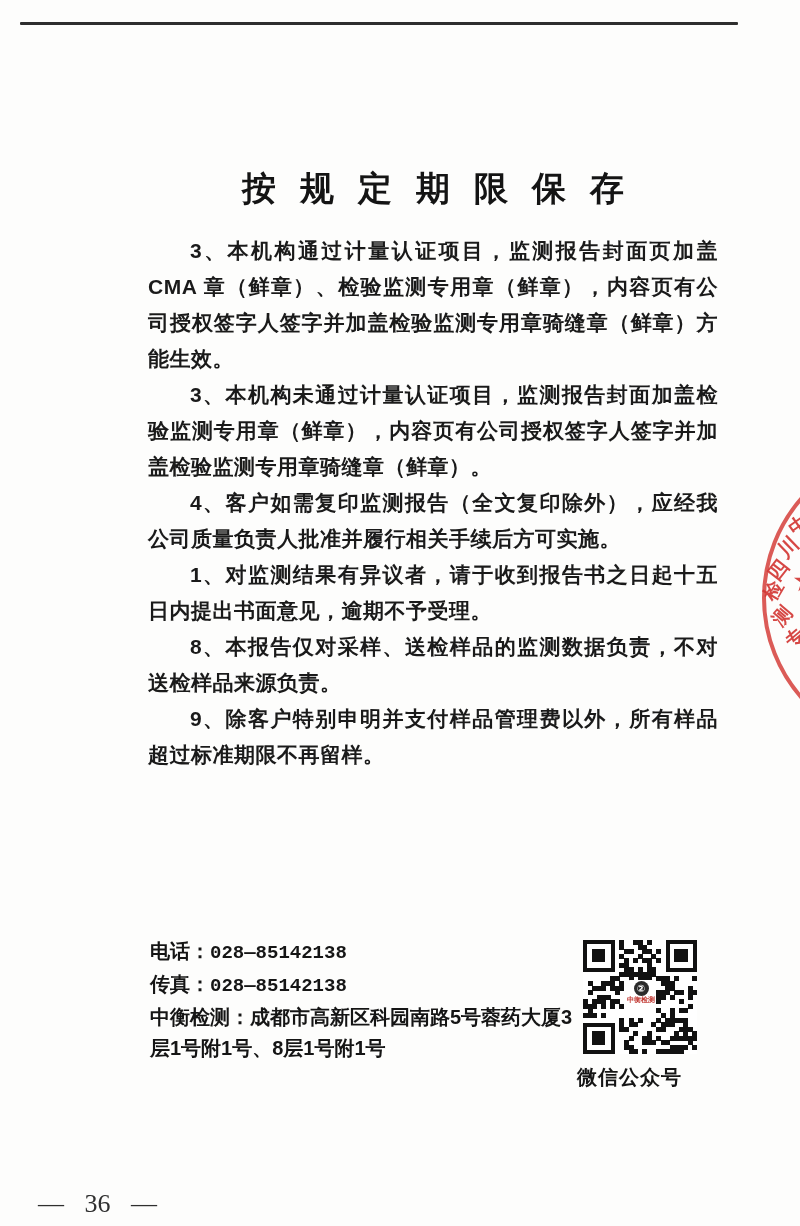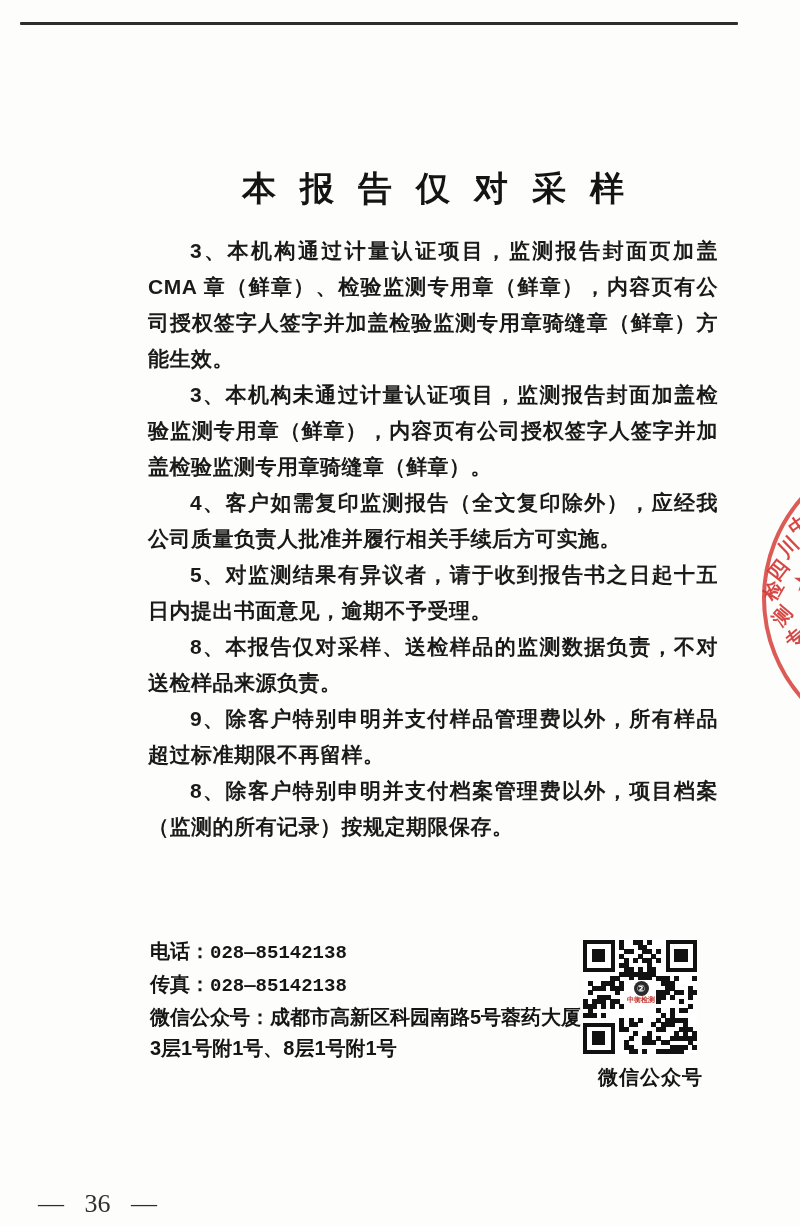--- a/index.html
+++ b/index.html
@@ -48,21 +48,21 @@
   .qr-logo{
     position:absolute;left:44px;top:40px;width:28px;height:32px;background:#fff;
     border-radius:3px;text-align:center;z-index:2;
   }
   .qr-logo-circle{
     width:15px;height:15px;border-radius:50%;background:#2b2b2b;margin:1px auto 0;
     color:#fff;font-size:10px;line-height:15px;font-weight:bold;
   }
   .qr-logo-text{font-size:7px;line-height:8px;color:#c23a34;font-weight:bold;white-space:nowrap;}
   .qr-caption{
-    margin-top:10px;text-align:right;
+    margin-top:10px;text-align:left;
     font-size:20px;font-weight:bold;color:#151515;letter-spacing:1px;white-space:nowrap;
   }
   .seal{
     position:absolute;left:762px;top:445px;width:306px;height:306px;
     box-sizing:border-box;border:4px solid rgba(213,62,58,0.85);border-radius:50%;
     z-index:3;
   }
   .seal-ch{
     position:absolute;color:rgba(211,55,52,0.92);font-weight:bold;font-size:20px;line-height:20px;
   }
@@ -77,39 +77,38 @@
   }
 </style>
 </head>
 <body>
 
 <div class="page">
 
   <div class="top-line"></div>
 
   <div class="content">
-    <h1 class="doc-title">本报告仅对采样</h1>
+    <h1 class="doc-title">按规定期限保存</h1>
     <p class="stmt">3、本机构通过计量认证项目，监测报告封面页加盖 CMA 章（鲜章）、检验监测专用章（鲜章），内容页有公司授权签字人签字并加盖检验监测专用章骑缝章（鲜章）方能生效。</p>
     <p class="stmt">3、本机构未通过计量认证项目，监测报告封面加盖检验监测专用章（鲜章），内容页有公司授权签字人签字并加盖检验监测专用章骑缝章（鲜章）。</p>
     <p class="stmt">4、客户如需复印监测报告（全文复印除外），应经我公司质量负责人批准并履行相关手续后方可实施。</p>
-    <p class="stmt">5、对监测结果有异议者，请于收到报告书之日起十五日内提出书面意见，逾期不予受理。</p>
+    <p class="stmt">1、对监测结果有异议者，请于收到报告书之日起十五日内提出书面意见，逾期不予受理。</p>
     <p class="stmt">8、本报告仅对采样、送检样品的监测数据负责，不对送检样品来源负责。</p>
     <p class="stmt">9、除客户特别申明并支付样品管理费以外，所有样品超过标准期限不再留样。</p>
-    <p class="stmt">8、除客户特别申明并支付档案管理费以外，项目档案（监测的所有记录）按规定期限保存。</p>
   </div>
 
   <div class="contact">
     <div class="crow">
       <span class="clabel">电话：</span><span class="cval mono">028—85142138</span>
     </div>
     <div class="crow">
       <span class="clabel">传真：</span><span class="cval mono">028—85142138</span>
     </div>
     <div class="crow">
-      <span class="clabel">微信公众号：</span><span class="cval">成都市高新区科园南路5号蓉药大厦3层1号附1号、8层1号附1号</span>
+      <span class="clabel">中衡检测：</span><span class="cval">成都市高新区科园南路5号蓉药大厦3层1号附1号、8层1号附1号</span>
     </div>
   </div>
 
   <div class="qr-wrap">
     <div class="qr" id="qr">
       <div class="finder" style="left:0;top:0;width:31.5px;height:31.5px;">
           <div class="fin-core"></div>
         </div>
       <div class="finder" style="right:0;top:0;width:31.5px;height:31.5px;">
           <div class="fin-core"></div>

